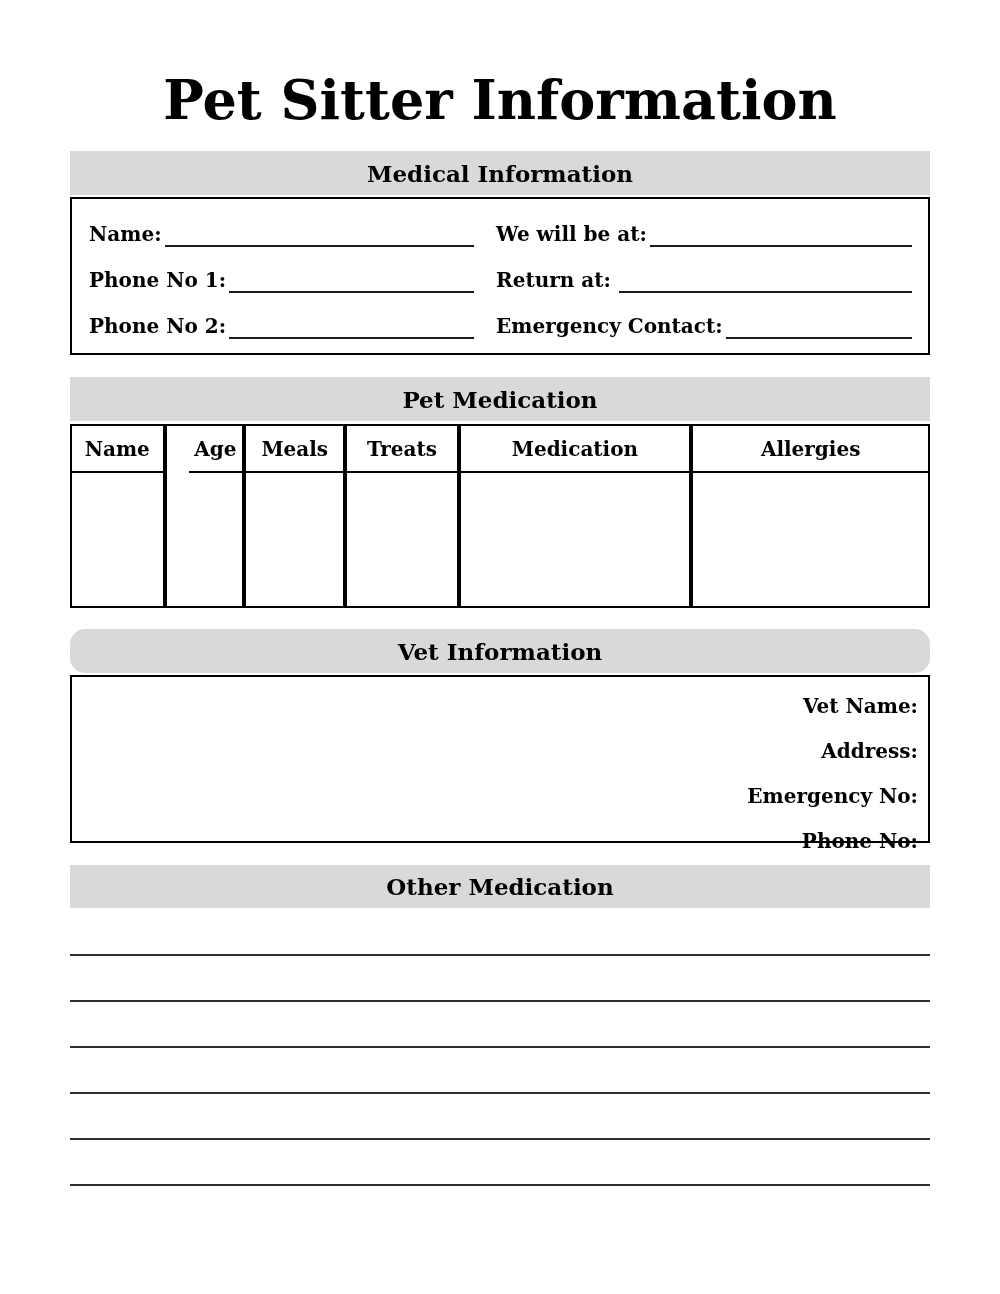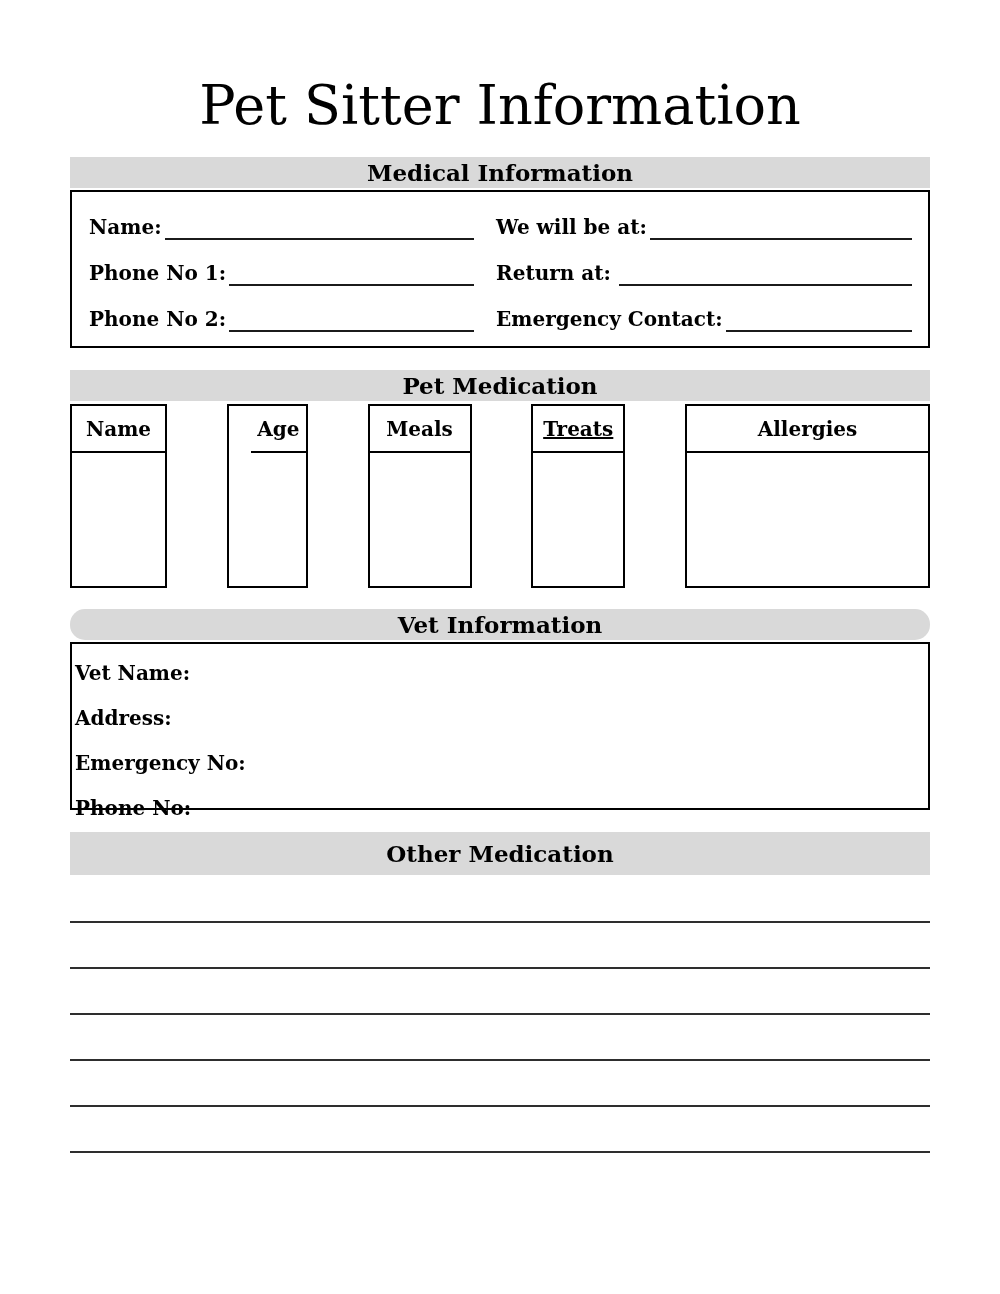--- a/index.html
+++ b/index.html
@@ -8,42 +8,43 @@
     width:1000px;height:1294px;
     margin:0 auto;
     background:#ffffff;
     box-sizing:border-box;
     padding:0 70px;
     font-family:"DejaVu Serif","Liberation Serif",serif;
     color:#000;
     overflow:hidden;
   }
   .page-title{
-    margin:14px;
+    margin:8px;
     padding-top:56px;
     font-size:54px;
     line-height:72px;
-    font-weight:normal;
+    font-weight:bold;
     text-align:center;
     letter-spacing:0px;
     white-space:nowrap;
   }
   .section-bar{
-    height:31px;
+    height:44px;
     background:#d9d9d9;
     display:flex;
     align-items:center;
     justify-content:center;
     font-size:23px;
     font-weight:bold;
   }
   .panel{
     border:2px solid #000;
     background:#fff;
     box-sizing:border-box;
+    text-align:right;
   }
   
   #medical-bar{margin-top:15px;}
   #medical-panel{
     margin-top:2px;
     height:158px;
     padding:21px 16px 0 17px;
   }
   .med-grid{
     display:grid;
@@ -87,21 +88,21 @@
     height:45px;
     border-bottom:2px solid #000;
     display:flex;
     align-items:center;
     justify-content:center;
     font-size:20px;
     font-weight:bold;
   }
   .pet-col-body{flex:1;}
   .w-name{width:97px;} .w-age{width:81px;padding-left:22px;} .w-meals{width:104px;}
-  .w-treats{width:94px;text-decoration:underline;} .w-medication{width:239px;} .w-allergies{width:245px;}
+  .w-treats{width:116px;} .w-medication{width:239px;} .w-allergies{width:245px;}
   
   #vet-bar{margin-top:21px;border-radius:15px;}
   #vet-panel{
     margin-top:2px;
     height:168px;
     padding:17px 10px 0 3px;
   }
   .vet-row{
     font-size:20px;
     font-weight:bold;
@@ -164,20 +165,24 @@
     <div class="pet-col w-age">
       <div class="pet-col-header">Age</div>
       <div class="pet-col-body"></div>
     </div>
     <div class="pet-col w-meals">
       <div class="pet-col-header">Meals</div>
       <div class="pet-col-body"></div>
     </div>
     <div class="pet-col w-treats">
       <div class="pet-col-header">Treats</div>
+      <div class="pet-col-body"></div>
+    </div>
+    <div class="pet-col w-medication">
+      <div class="pet-col-header">Medication</div>
       <div class="pet-col-body"></div>
     </div>
     <div class="pet-col w-allergies">
       <div class="pet-col-header">Allergies</div>
       <div class="pet-col-body"></div>
     </div>
   </div>
 
   <div id="vet-bar" class="section-bar">Vet Information</div>
   <div id="vet-panel" class="panel">

